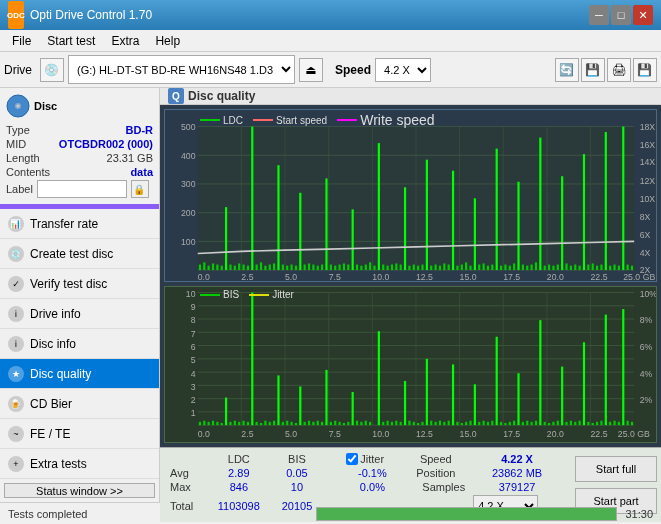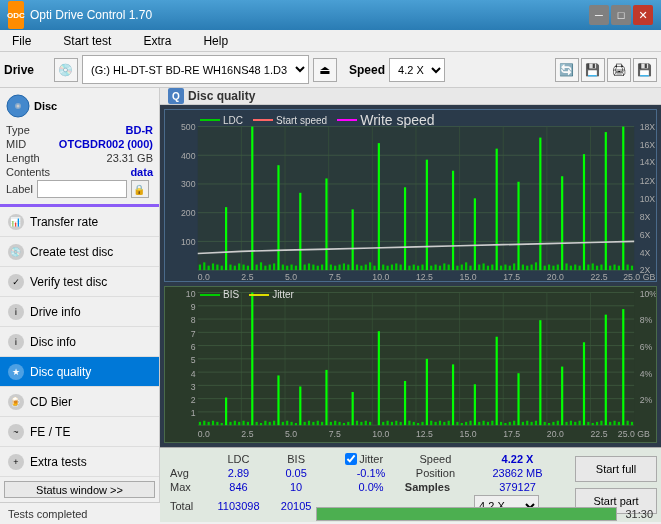--- a/index.html
+++ b/index.html
@@ -9,41 +9,41 @@
     .title-bar { background: linear-gradient(to bottom, #4a9fd4, #2a7cb4); height: 30px; display: flex; align-items: center; justify-content: space-between; padding: 0 8px; color: white; font-size: 12px; }
     .title-bar-left { display: flex; align-items: center; gap: 6px; }
     .title-bar-icon { width: 16px; height: 28px; background: #ff8c00; border-radius: 2px; display: flex; align-items: center; justify-content: center; font-size: 8px; color: white; font-weight: bold; }
     .title-bar-controls { display: flex; gap: 2px; }
     .title-btn { width: 20px; height: 20px; border: none; cursor: pointer; border-radius: 2px; font-size: 11px; display: flex; align-items: center; justify-content: center; }
     .title-btn-min { background: #808080; color: white; }
     .title-btn-max { background: #808080; color: white; }
     .title-btn-close { background: #c0392b; color: white; }
 
     
-    .menu-bar { background: #f0f0f0; height: 22px; display: flex; align-items: center; padding: 0 4px; border-bottom: 1px solid #ccc; gap: 16px; }
+    .menu-bar { background: #f0f0f0; height: 22px; display: flex; align-items: center; padding: 0 4px; border-bottom: 1px solid #ccc; gap: 0; }
     .menu-item { padding: 2px 8px; cursor: pointer; font-size: 12px; }
 
     
     .toolbar { background: #f0f0f0; height: 36px; display: flex; align-items: center; padding: 0 4px; border-bottom: 1px solid #ccc; gap: 4px; }
-    .toolbar-label { font-size: 12px; font-weight: bold; margin-right: 16px; }
+    .toolbar-label { font-size: 12px; font-weight: normal; margin-right: 4px; }
     .drive-select { height: 29px; font-size: 11px; border: 1px solid #aaa; background: white; padding: 0 4px; min-width: 200px; }
     .toolbar-btn { height: 24px; width: 24px; border: 1px solid #aaa; background: #f5f5f5; cursor: pointer; display: flex; align-items: center; justify-content: center; font-size: 12px; }
     .speed-label { font-size: 12px; font-weight: bold; margin-left: 8px; }
     .speed-select { height: 24px; font-size: 11px; border: 1px solid #aaa; background: white; padding: 0 4px; }
     .toolbar-spacer { flex: 1; }
     .toolbar-icons { display: flex; gap: 2px; }
 
     
     .content { display: flex; height: calc(524px - 88px - 22px); }
 
     
     .sidebar { width: 160px; background: #f0f0f0; border-right: 1px solid #ccc; display: flex; flex-direction: column; }
     
     
-    .disc-panel { padding: 6px; border-bottom: 3px solid #8b5cf6; }
+    .disc-panel { padding: 6px; border-bottom: 5px solid #8b5cf6; }
     .disc-header { display: flex; align-items: center; gap: 4px; font-weight: bold; font-size: 11px; margin-bottom: 6px; }
     .disc-icon { width: 24px; height: 24px; }
     .disc-row { display: flex; justify-content: space-between; margin-bottom: 2px; font-size: 11px; }
     .disc-label { color: #333; }
     .disc-value { color: #0000cc; font-weight: bold; }
     .disc-value-normal { color: #333; }
     .label-row { display: flex; align-items: center; gap: 4px; margin-top: 2px; }
     .label-input { border: 1px solid #aaa; height: 18px; width: 90px; font-size: 10px; padding: 0 2px; }
 
     
@@ -583,21 +583,21 @@
             <td style="color:#0000cc;text-align:center;padding:1px 4px;">-0.1%</td>
             <td style="color:#333;text-align:center;padding:1px 4px;">Position</td>
             <td style="color:#0000cc;text-align:center;padding:1px 4px;">23862 MB</td>
           </tr>
           <tr>
             <td style="color:#333;text-align:left;padding:1px 4px;">Max</td>
             <td style="color:#0000cc;text-align:center;padding:1px 4px;">846</td>
             <td style="color:#0000cc;text-align:center;padding:1px 4px;">10</td>
             <td></td>
             <td style="color:#0000cc;text-align:center;padding:1px 4px;">0.0%</td>
-            <td style="color:#333;text-align:left;padding:1px 4px;font-weight:bold;">Samples</td>
+            <td style="color:#333;text-align:right;padding:1px 4px;">Samples</td>
             <td style="color:#0000cc;text-align:center;padding:1px 4px;">379127</td>
           </tr>
           <tr>
             <td style="color:#333;text-align:left;padding:1px 4px;">Total</td>
             <td style="color:#0000cc;text-align:center;padding:1px 4px;">1103098</td>
             <td style="color:#0000cc;text-align:center;padding:1px 4px;">20105</td>
             <td></td>
             <td></td>
             <td></td>
             <td style="display:flex;align-items:center;gap:4px;padding:1px 4px;">

